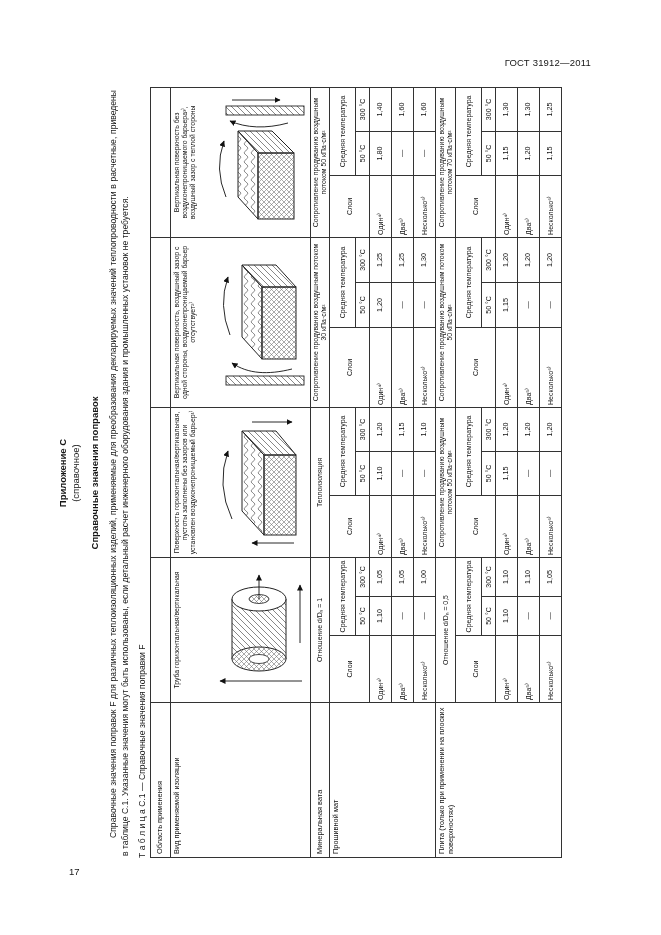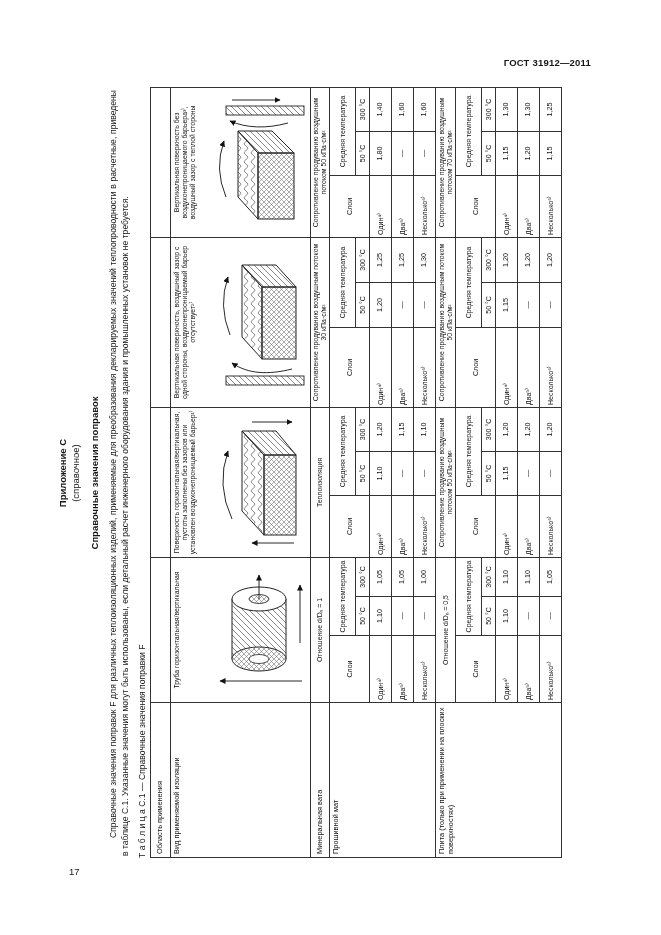--- a/index.html
+++ b/index.html
@@ -1,21 +1,21 @@
 <!DOCTYPE html>
 <html><head>
 <meta charset="utf-8">
 <style>
   html,body{margin:0;padding:0;}
   body{
     width:661px;height:935px;position:relative;overflow:hidden;
     background:#ffffff;color:#161616;
     font-family:"Liberation Sans", sans-serif;
   }
-  .gost-header{position:absolute;top:57px;right:70px;font-size:9.5px;font-weight:bold;letter-spacing:.2px;}
+  .gost-header{position:absolute;top:57px;right:70px;font-size:9.5px;font-weight:normal;letter-spacing:.2px;}
   .page-num{position:absolute;top:866px;left:69px;font-size:9.5px;}
   
   .land{
     position:absolute;left:55px;top:88px;width:770px;height:540px;
     transform-origin:0 0;transform:rotate(-90deg) translateX(-770px);
   }
   .title{text-align:center;font-size:9.5px;line-height:1.35;margin-top:2px;}
   .t-b{font-weight:bold;}
   .t-sp{margin-top:6px;}
   .intro{font-size:8.6px;line-height:1.32;text-align:justify;text-indent:18px;margin:7px 2px 6px 2px;}

